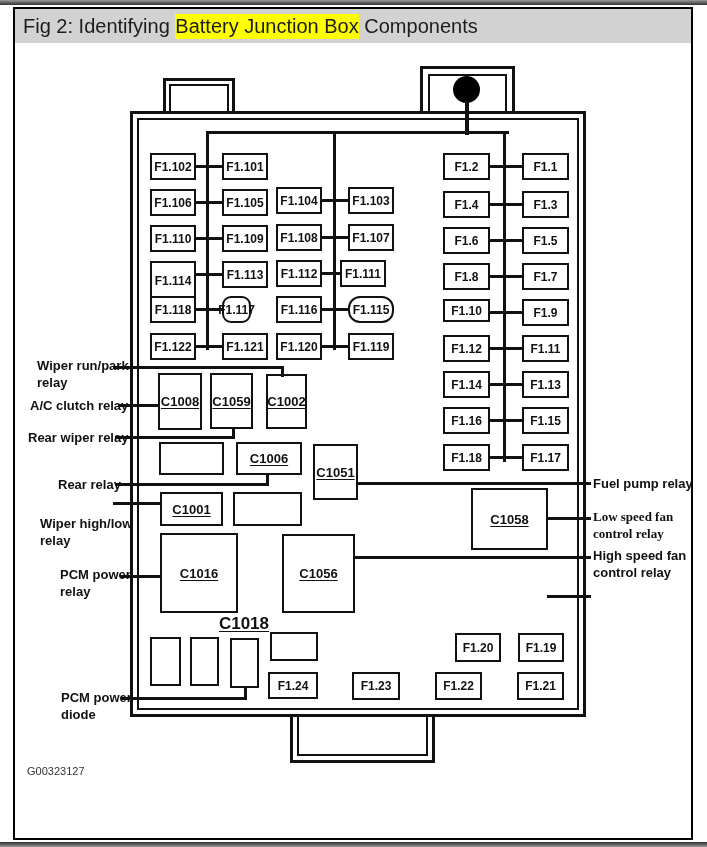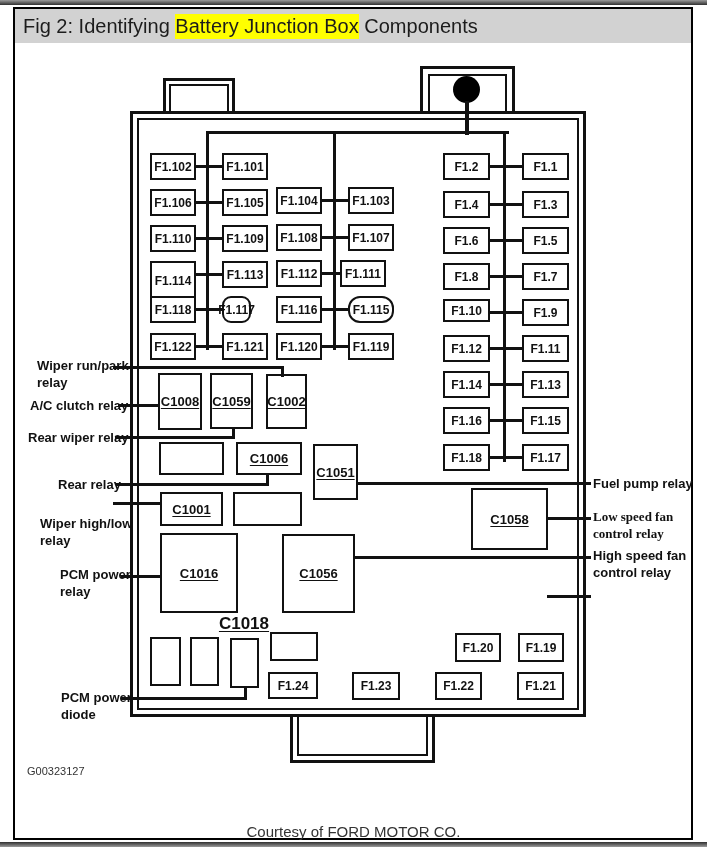--- a/index.html
+++ b/index.html
@@ -192,15 +192,14 @@
         <div>Low speed fan</div>
         <div>control relay</div>
       </div>
       <div class="callout" style="left: 593px; top: 547px;">
         <div>High speed fan</div>
         <div>control relay</div>
       </div>
     </div>
 
   <div id="figure-id">G00323127</div>
-  <div id="courtesy">Courtesy of FORD MOTOR CO.</div>
   <div id="botbar" class="edgebar"></div>
 </div>
 
 </body></html>

